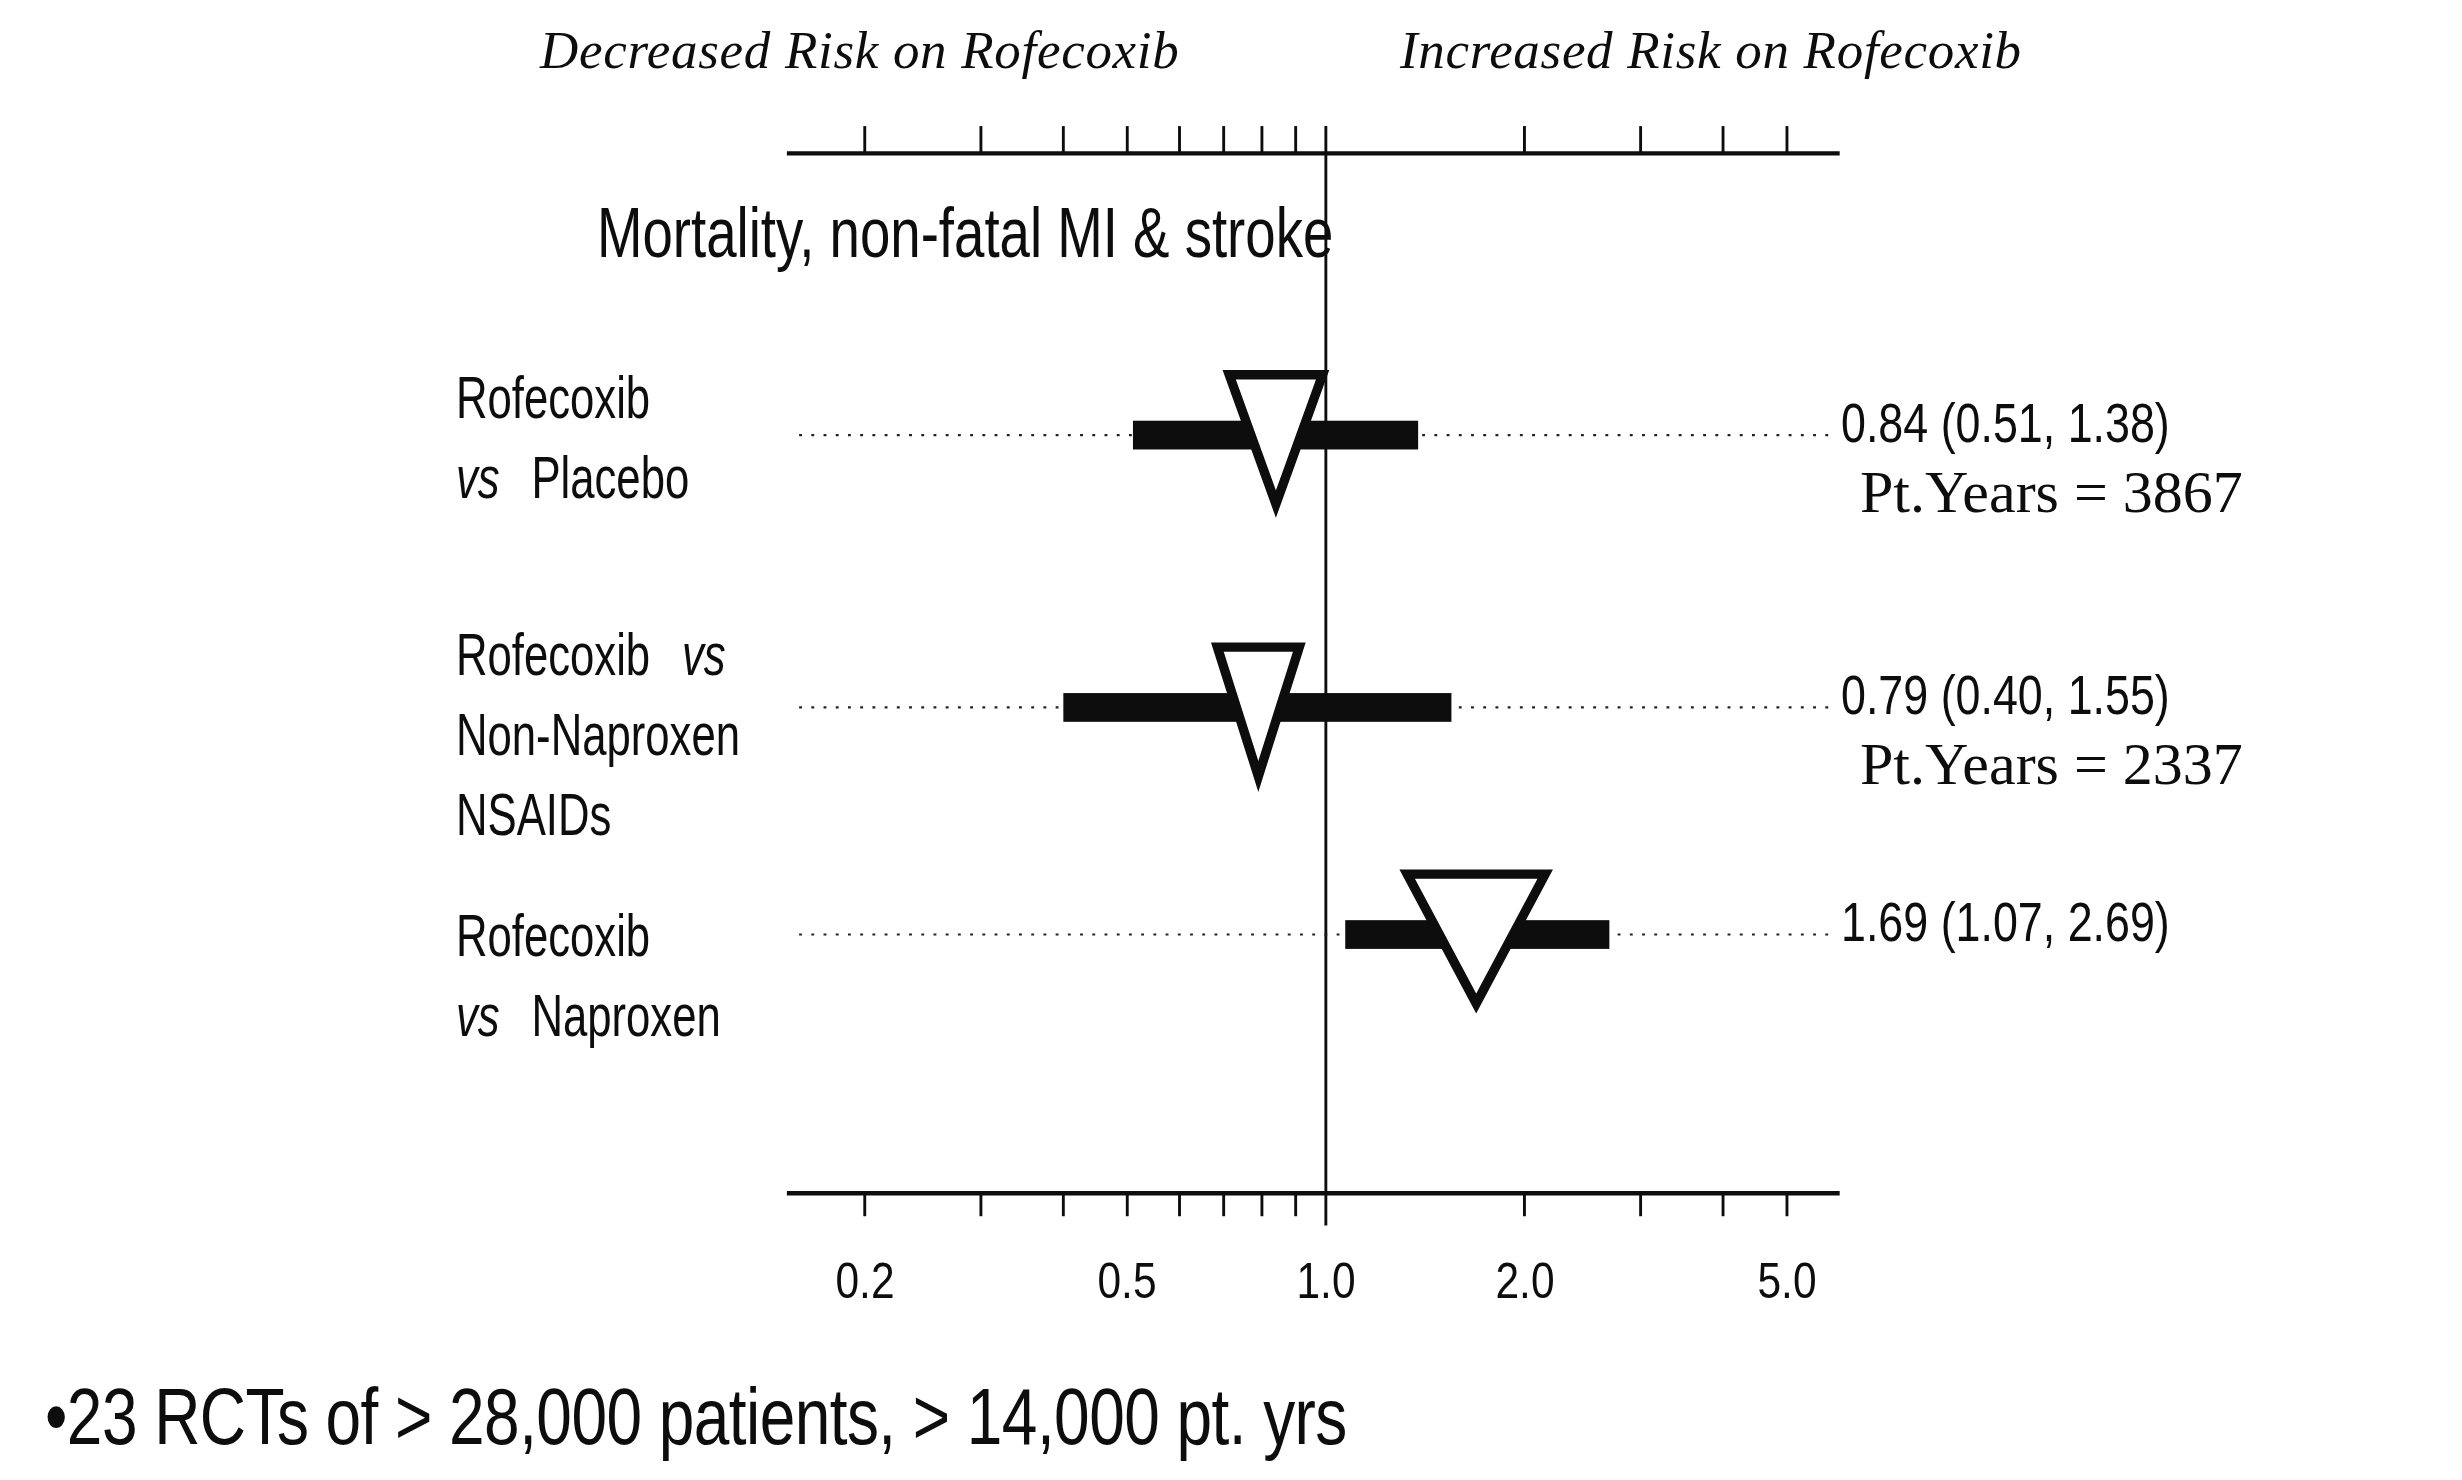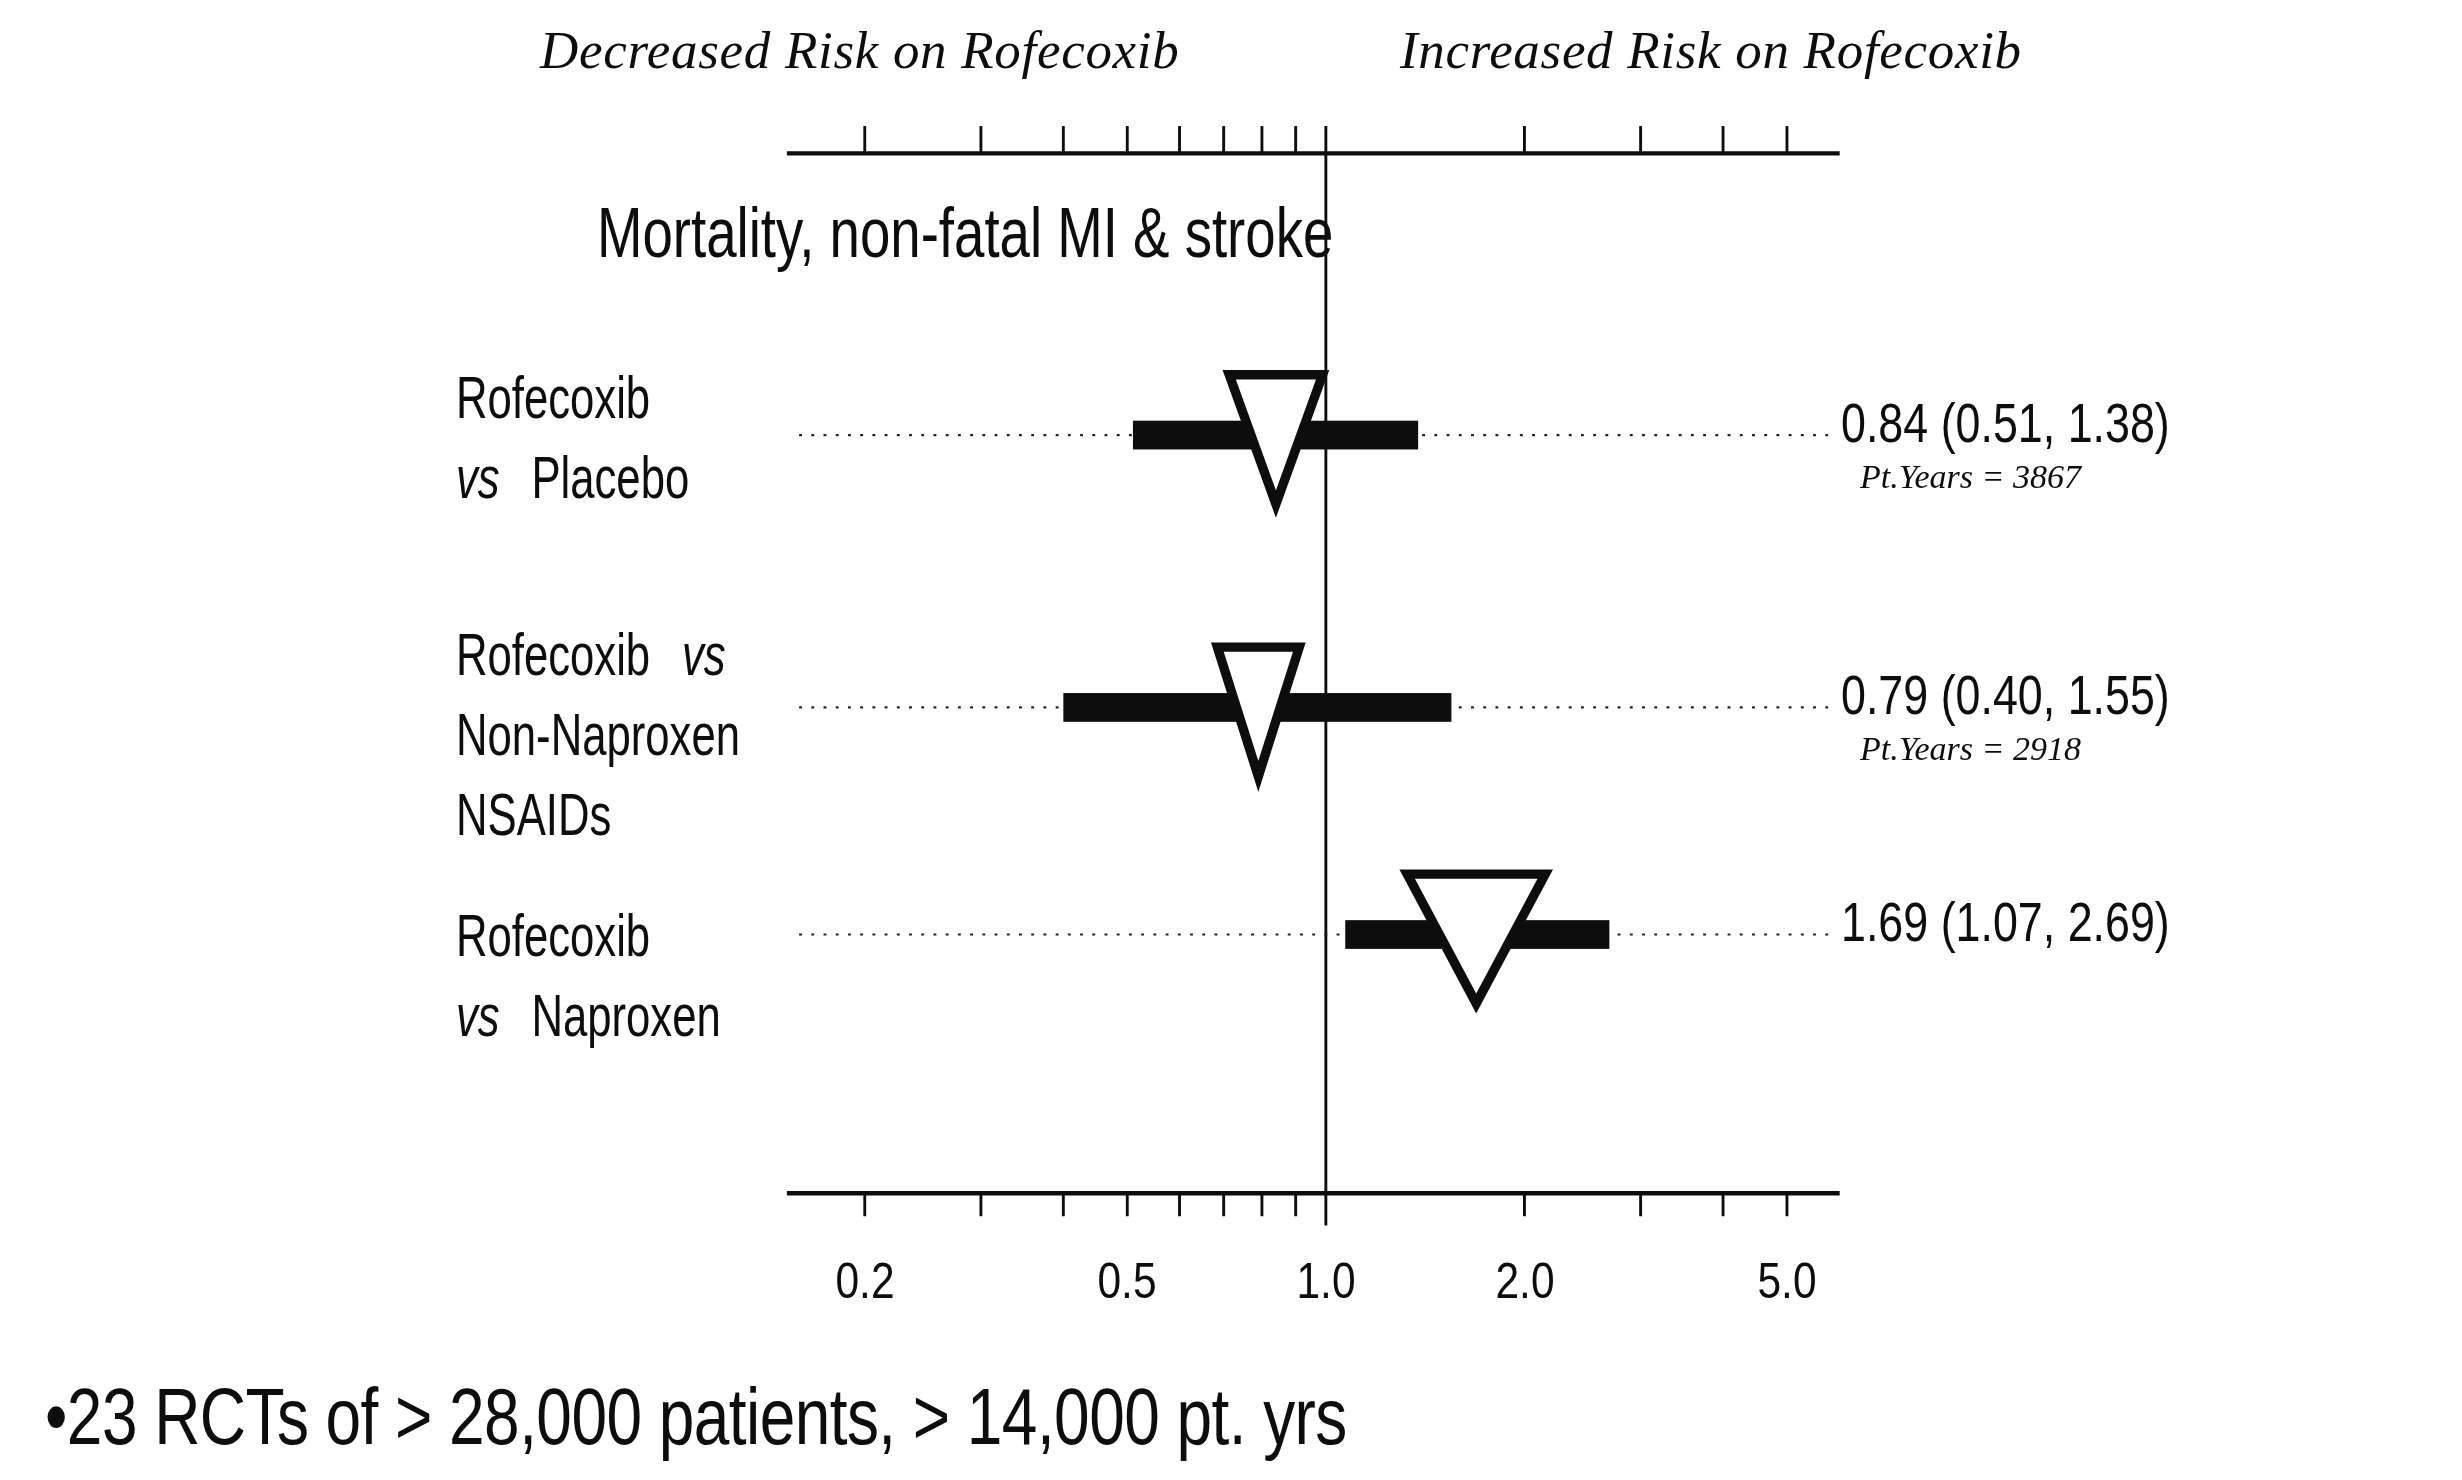--- a/index.html
+++ b/index.html
@@ -22,22 +22,22 @@
     font-size:59px; line-height:80px; white-space:nowrap;
     word-spacing:.45em;
     transform:scaleX(.74); transform-origin:0 0;
   }
   .rowlabel i { font-style:italic; }
   .est {
     font-size:56px; white-space:nowrap;
     transform:scaleX(.80); transform-origin:0 0;
   }
   .pty {
-    font-family:"Liberation Serif", serif; font-style:italic;
-    font-size:34px; white-space:nowrap;
+    font-family:"Liberation Serif", serif; 
+    font-size:60px; white-space:nowrap;
   }
   .ticklabel {
     font-size:50px; white-space:nowrap;
     transform:translateX(-50%) scaleX(.85); transform-origin:50% 0;
   }
   .footnote {
     font-size:80px; white-space:nowrap; letter-spacing:-0.7px;
     transform:scaleX(.80); transform-origin:0 0;
   }
 </style>
@@ -104,21 +104,21 @@
 
   <div class="abs rowlabel" style="left:456px; top:896px">
       <div>Rofecoxib</div>
       <div><i>vs</i> Naproxen</div>
     </div>
 
   <div class="abs est" style="left:1841px; top:390px">0.84 (0.51, 1.38)</div>
   <div class="abs pty" style="left:1860px; top:458px">Pt.Years = 3867</div>
 
   <div class="abs est" style="left:1841px; top:662px">0.79 (0.40, 1.55)</div>
-  <div class="abs pty" style="left:1860px; top:730px">Pt.Years = 2918</div>
+  <div class="abs pty" style="left:1860px; top:730px">Pt.Years = 2337</div>
 
   <div class="abs est" style="left:1841px; top:889px">1.69 (1.07, 2.69)</div>
 
   <div class="abs footnote" style="left:45px; top:1371px">•23 RCTs of &gt; 28,000 patients, &gt; 14,000 pt. yrs</div>
 
 <div class="abs ticklabel" style="left: 865px; top: 1252px;">0.2</div>
     <div class="abs ticklabel" style="left: 1127px; top: 1252px;">0.5</div>
     <div class="abs ticklabel" style="left: 1326px; top: 1252px;">1.0</div>
     <div class="abs ticklabel" style="left: 1525px; top: 1252px;">2.0</div>
     <div class="abs ticklabel" style="left: 1787px; top: 1252px;">5.0</div>

